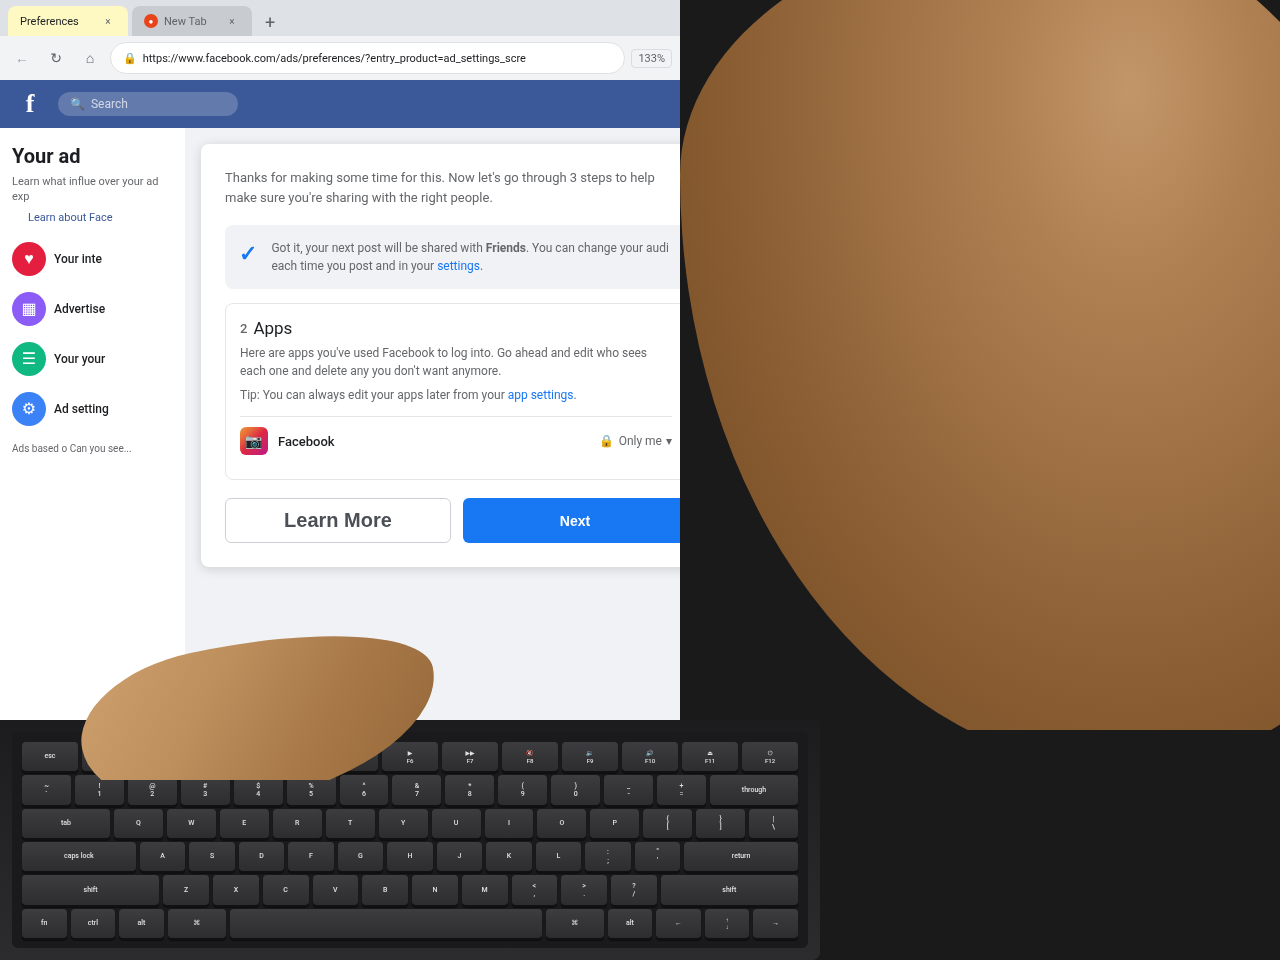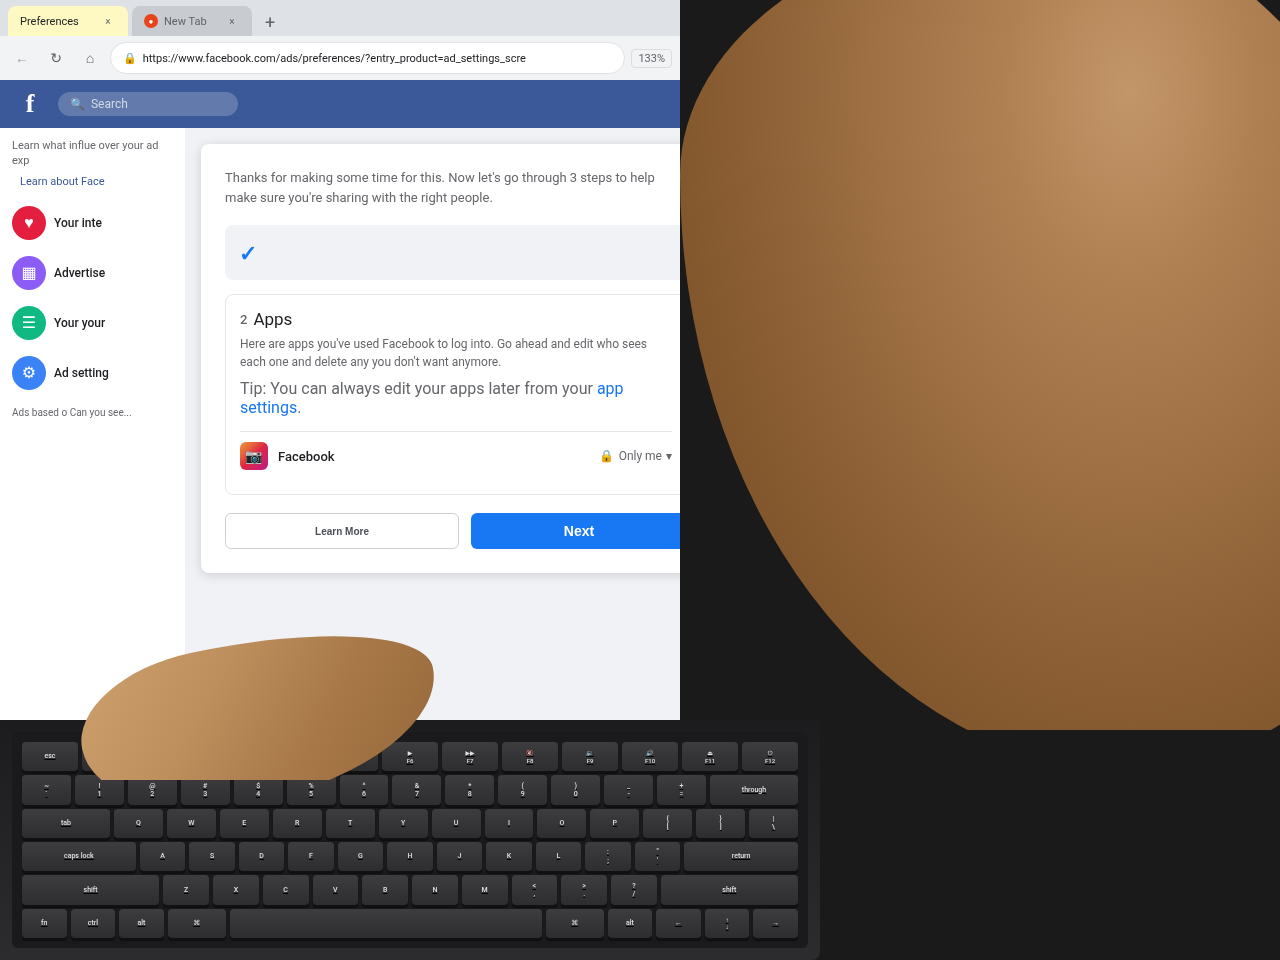--- a/index.html
+++ b/index.html
@@ -114,21 +114,20 @@
     }
 
     .keyboard-keys {
       background: #1a1a1c;
       border-radius: 6px;
       padding: 12px;
       height: 100%;
       display: flex;
       flex-direction: column;
       gap: 5px;
-      text-decoration: underline;
     }
 
     .kb-row {
       display: flex;
       gap: 4px;
       flex: 1;
     }
 
     .kb-key {
       background: linear-gradient(180deg, #3d3d3f 0%, #2d2d2f 100%);
@@ -195,22 +194,23 @@
     </div>
     <div style="background:rgba(255,255,255,0.2);border-radius:20px;padding:5px 12px;display:flex;align-items:center;gap:6px;width:180px;">
       <span style="color:rgba(255,255,255,0.8);font-size:12px;">🔍</span>
       <span style="color:rgba(255,255,255,0.7);font-size:12px;">Search</span>
     </div>
   </div>
 
   <div style="display:flex; height:calc(730px - 128px); overflow:hidden;">
 
     <div style="width:185px; background:white; overflow:hidden; flex-shrink:0; padding:10px 0;">
+      <div style="font-size:20px;font-weight:bold;color:#1c1e21;padding:6px 12px;">Your ad</div>
       <div style="font-size:11px;color:#65676b;padding:0 12px 6px;line-height:1.4;">Learn what influe over your ad exp</div>
-      <div style="font-size:11px;color:#3b5998;padding:0 20px 10px;display:block;cursor:pointer;">Learn about Face</div>
+      <div style="font-size:11px;color:#3b5998;padding:0 28px 10px;display:block;cursor:pointer;">Learn about Face</div>
 
       <div style="display:flex;align-items:center;gap:8px;padding:8px 12px;cursor:pointer;">
         <div style="width:34px;height:34px;border-radius:50%;background:#e41e3f;display:flex;align-items:center;justify-content:center;color:white;font-size:16px;flex-shrink:0;">♥</div>
         <span style="font-size:12px;font-weight:500;color:#1c1e21;">Your inte</span>
       </div>
 
       <div style="display:flex;align-items:center;gap:8px;padding:8px 12px;cursor:pointer;">
         <div style="width:34px;height:34px;border-radius:50%;background:#8b5cf6;display:flex;align-items:center;justify-content:center;color:white;font-size:16px;flex-shrink:0;">▦</div>
         <span style="font-size:12px;font-weight:500;color:#1c1e21;">Advertise</span>
       </div>
@@ -228,47 +228,50 @@
       <div style="font-size:10px;color:#65676b;padding:8px 12px;line-height:1.4;">Ads based o Can you see...</div>
     </div>
 
     <div style="flex:1; background:#f0f2f5; padding:16px; overflow:hidden;">
 
       <div style="background:white;border-radius:8px;padding:24px;width:510px;box-shadow:0 2px 12px rgba(0,0,0,0.15);">
         <p style="font-size:13px;color:#65676b;line-height:1.5;margin-bottom:18px;">Thanks for making some time for this. Now let's go through 3 steps to help make sure you're sharing with the right people.</p>
 
         <div style="background:#f0f2f5;border-radius:8px;padding:14px;display:flex;align-items:flex-start;gap:14px;margin-bottom:14px;">
           <span style="color:#1877f2;font-size:22px;font-weight:bold;margin-top:2px;">✓</span>
+          <p style="font-size:12px;color:#65676b;line-height:1.5;">
+            <span>Got it, your next post will be shared with </span><strong>Friends</strong><span>. You can change your audi each time you post and in your </span><a href="#" style="color:#1877f2;text-decoration:none;">settings</a><span>.</span>
+          </p>
         </div>
 
         <div style="border:1px solid #e4e6ea;border-radius:8px;padding:14px;margin-bottom:18px;">
           <div style="display:flex;align-items:center;gap:6px;margin-bottom:6px;">
             <span style="font-size:13px;color:#65676b;font-weight:500;">2</span>
             <span style="font-size:17px;font-weight:normal;color:#1c1e21;">Apps</span>
           </div>
           <p style="font-size:12px;color:#65676b;line-height:1.5;margin-bottom:8px;">Here are apps you've used Facebook to log into. Go ahead and edit who sees each one and delete any you don't want anymore.</p>
-          <p style="font-size:16px;color:#65676b;margin-bottom:14px;">
+          <p style="font-size:12px;color:#65676b;margin-bottom:14px;">
             <span>Tip: You can always edit your apps later from your </span><a href="#" style="color:#1877f2;text-decoration:none;">app settings</a><span>.</span>
           </p>
 
           <div style="display:flex;align-items:center;justify-content:space-between;padding:10px 0;border-top:1px solid #e4e6ea;">
             <div style="display:flex;align-items:center;gap:10px;">
               <div style="width:28px;height:28px;border-radius:6px;background:linear-gradient(135deg,#f09433,#e6683c,#dc2743,#cc2366,#bc1888);display:flex;align-items:center;justify-content:center;color:white;font-size:14px;">📷</div>
               <span style="font-size:13px;font-weight:500;color:#1c1e21;">Facebook</span>
             </div>
             <div style="display:flex;align-items:center;gap:4px;font-size:12px;color:#65676b;cursor:pointer;">
               <span>🔒</span>
               <span>Only me</span>
               <span>▾</span>
             </div>
           </div>
         </div>
 
         <div style="display:flex;gap:12px;">
-          <button style="flex:1;padding:10px 24px;border:1px solid #ccd0d5;background:white;border-radius:6px;font-size:10px;font-weight:600;color:#4b4f56;cursor:pointer;">Learn More</button>
+          <button style="flex:1;padding:10px 16px;border:1px solid #ccd0d5;background:white;border-radius:6px;font-size:20px;font-weight:600;color:#4b4f56;cursor:pointer;">Learn More</button>
           <button style="flex:1;padding:10px 16px;background:#1877f2;border:none;border-radius:6px;font-size:14px;font-weight:600;color:white;cursor:pointer;">Next</button>
         </div>
       </div>
     </div>
   </div>
 </div>
 
 <div class="keyboard-visual" style="position:absolute;bottom:0;left:0;width:820px;height:240px;background:linear-gradient(180deg,#1c1c1e 0%,#2c2c2e 100%);z-index:6;padding:12px;">
   <div class="keyboard-keys" style="background:#1a1a1c;border-radius:6px;padding:10px;height:100%;display:flex;flex-direction:column;gap:4px;">
     <div class="kb-row">

